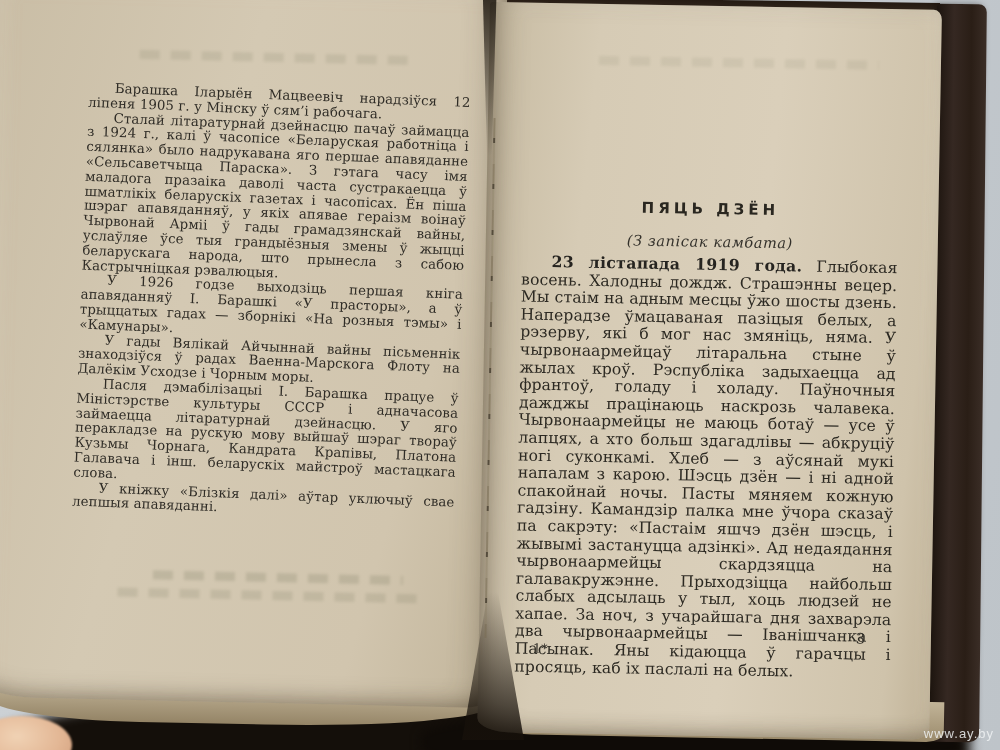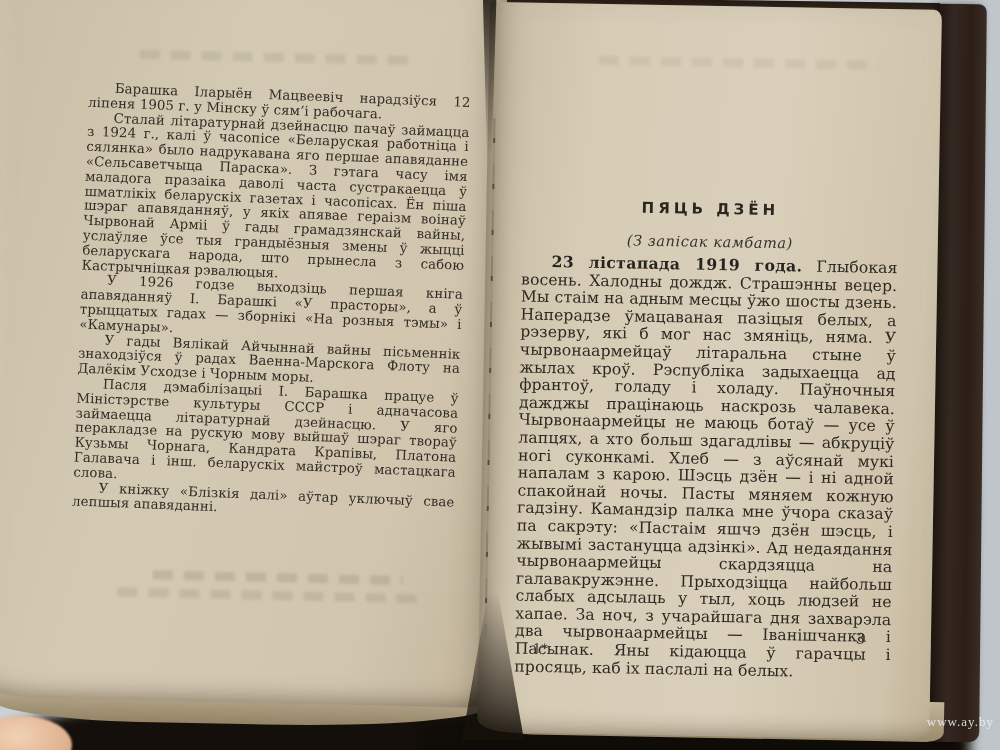--- a/index.html
+++ b/index.html
@@ -115,22 +115,22 @@
   .rp-pagenum{
     position:absolute;top:622px;left:341px;font-size:14.5px;color:#33302a;
   }
   
   .finger{
     position:absolute;left:-28px;top:716px;width:100px;height:58px;
     background:radial-gradient(ellipse at 45% 35%,#f0d2b4 0%,#e3b795 55%,#cf9a78 100%);
     border-radius:50%;filter:blur(1px);
   }
   .watermark{
-    position:absolute;right:6px;bottom:20px;
-    font-family:Liberation Serif, serif;font-size:13px;letter-spacing:1px;
+    position:absolute;right:6px;bottom:9px;
+    font-family:Liberation Sans, sans-serif;font-size:13px;letter-spacing:1px;
     color:#f0f3f4;opacity:.85;
   }
 </style>
 </head>
 <body>
 
 <div class="scene">
 
   <div class="under-shadow"></div>
   <div class="under-shadow2"></div>

